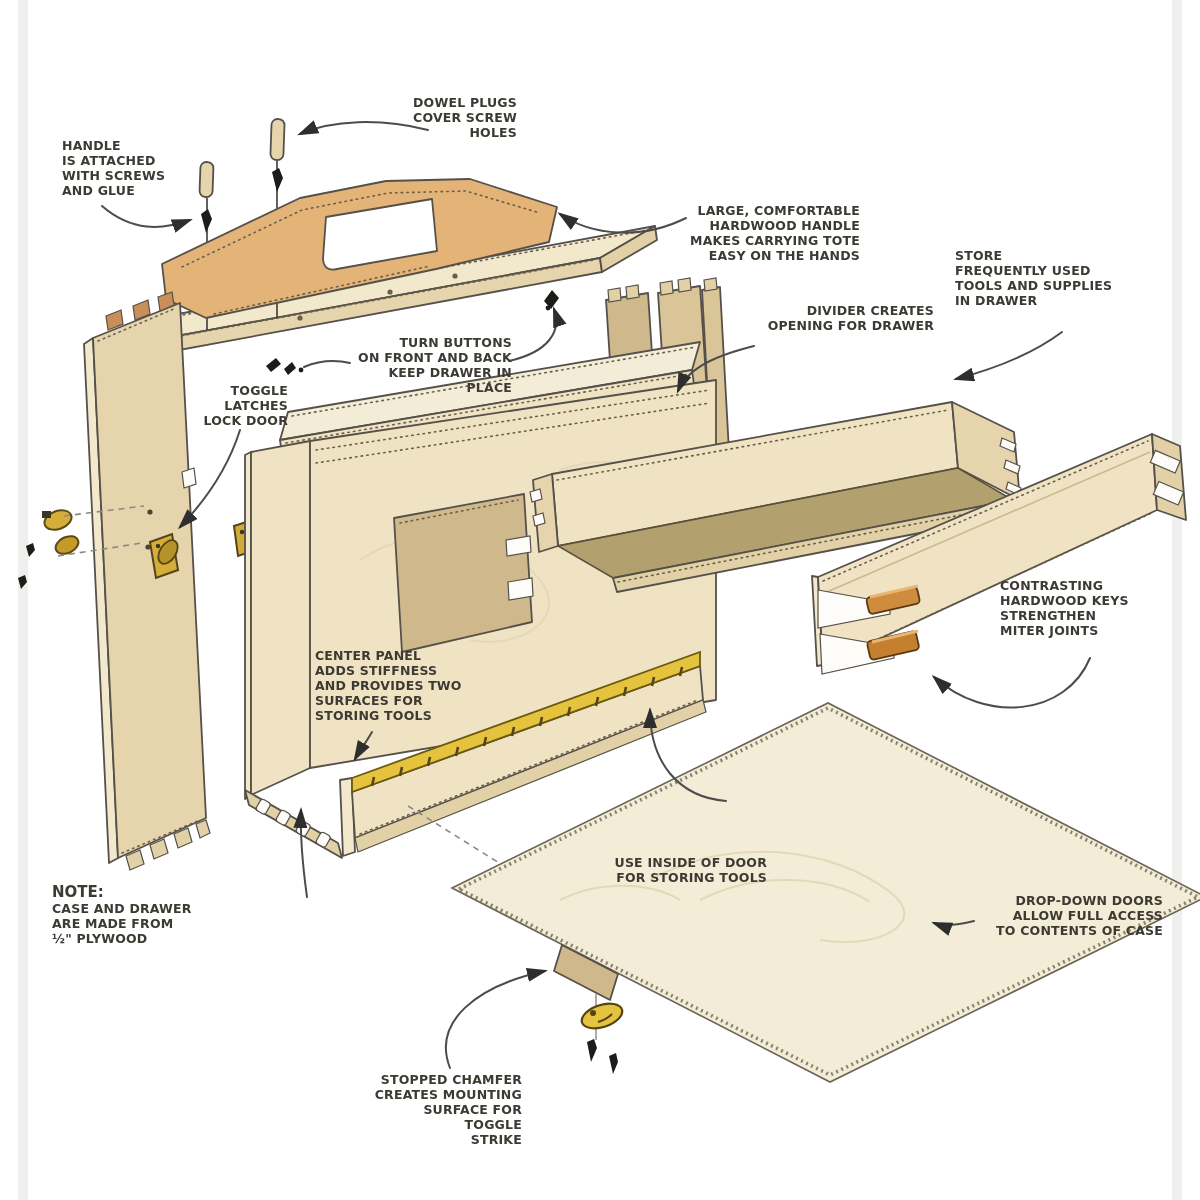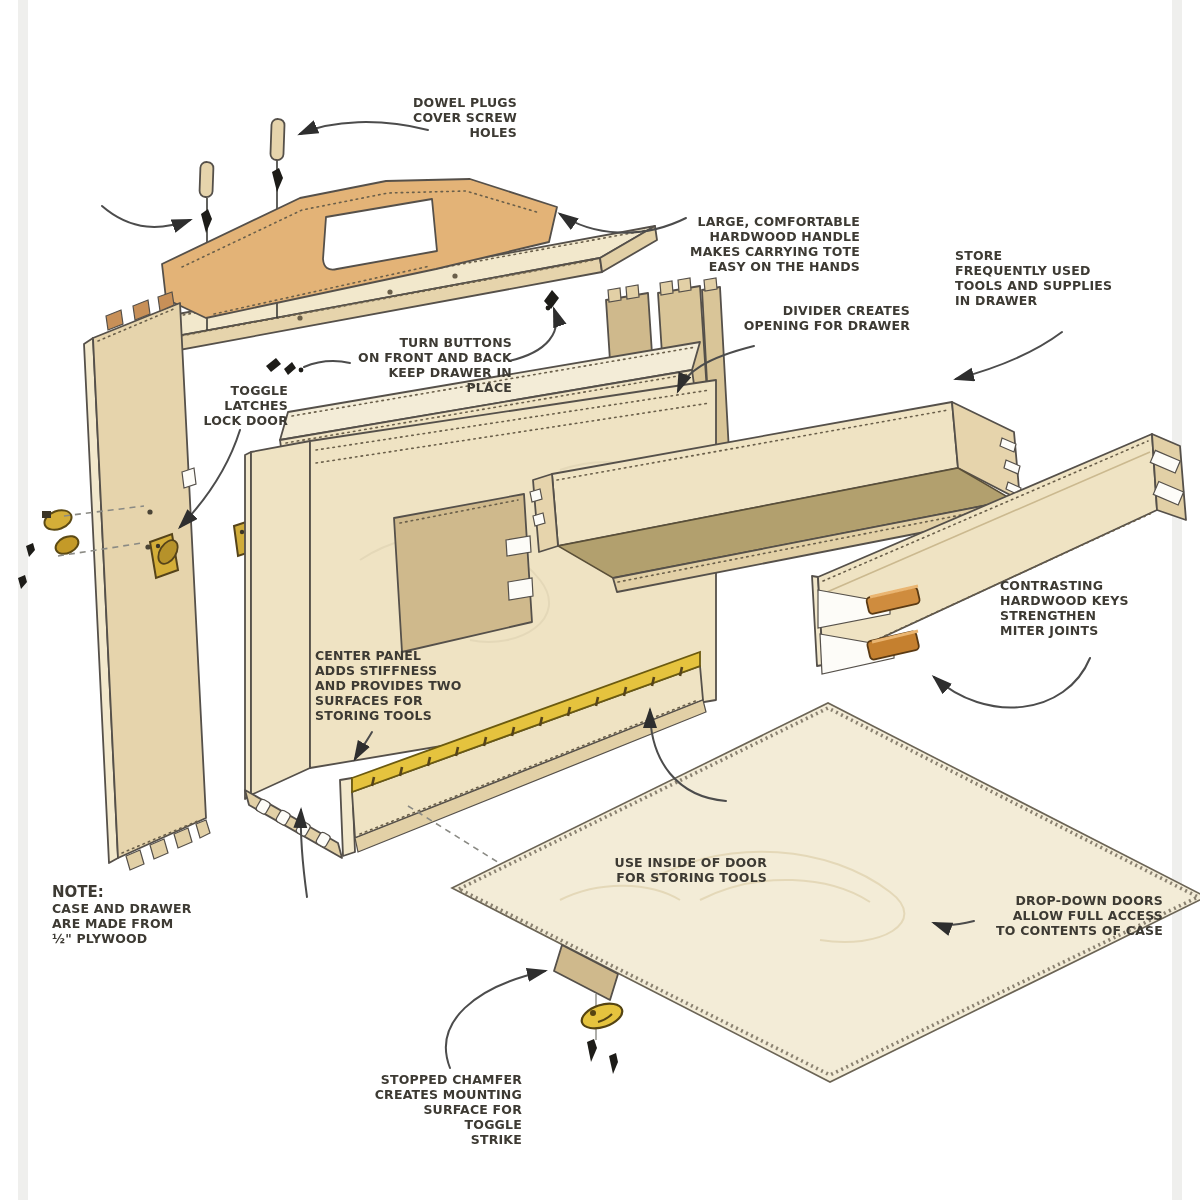--- a/index.html
+++ b/index.html
@@ -256,32 +256,36 @@
     <path class="leader" marker-end="url(#arr)" d="M 240,430 C 228,468 204,502 180,527"></path>
     <path class="leader" marker-end="url(#arr)" d="M 372,732 C 365,744 359,752 355,759"></path>
     <path class="leader" marker-end="url(#arr)" d="M 1090,658 C 1066,716 986,724 934,677"></path>
     <path class="leader" marker-end="url(#arr)" d="M 726,801 C 678,797 650,762 650,710"></path>
     <path class="leader" marker-end="url(#arr)" d="M 974,921 C 954,926 942,926 934,923"></path>
     <path class="leader" marker-end="url(#arr)" d="M 307,897 C 303,868 300,838 301,810"></path>
     <path class="leader" marker-end="url(#arr)" d="M 450,1068 C 432,1022 476,986 545,971"></path>
   </g>
 </svg>
 
+<div class="lbl lft" style="left:62px;top:138px;width:110px">HANDLE
+IS ATTACHED
+WITH SCREWS
+AND GLUE</div>
 <div class="lbl ctr" style="left:393px;top:95px;width:124px">DOWEL PLUGS
 COVER SCREW
 HOLES</div>
-<div class="lbl ctr" style="left:685px;top:214px;width:175px">LARGE, COMFORTABLE
+<div class="lbl ctr" style="left:685px;top:203px;width:175px">LARGE, COMFORTABLE
 HARDWOOD HANDLE
 MAKES CARRYING TOTE
 EASY ON THE HANDS</div>
 <div class="lbl rgt" style="left:955px;top:248px;width:173px">STORE
 FREQUENTLY USED
 TOOLS AND SUPPLIES
 IN DRAWER</div>
-<div class="lbl ctr" style="left:700px;top:303px;width:210px">DIVIDER CREATES
+<div class="lbl ctr" style="left:724px;top:303px;width:210px">DIVIDER CREATES
 OPENING FOR DRAWER</div>
 <div class="lbl ctr" style="left:352px;top:335px;width:160px">TURN BUTTONS
 ON FRONT AND BACK
 KEEP DRAWER IN
 PLACE</div>
 <div class="lbl ctr" style="left:193px;top:383px;width:95px">TOGGLE
 LATCHES
 LOCK DOOR</div>
 <div class="lbl lft" style="left:315px;top:648px;width:150px">CENTER PANEL
 ADDS STIFFNESS

